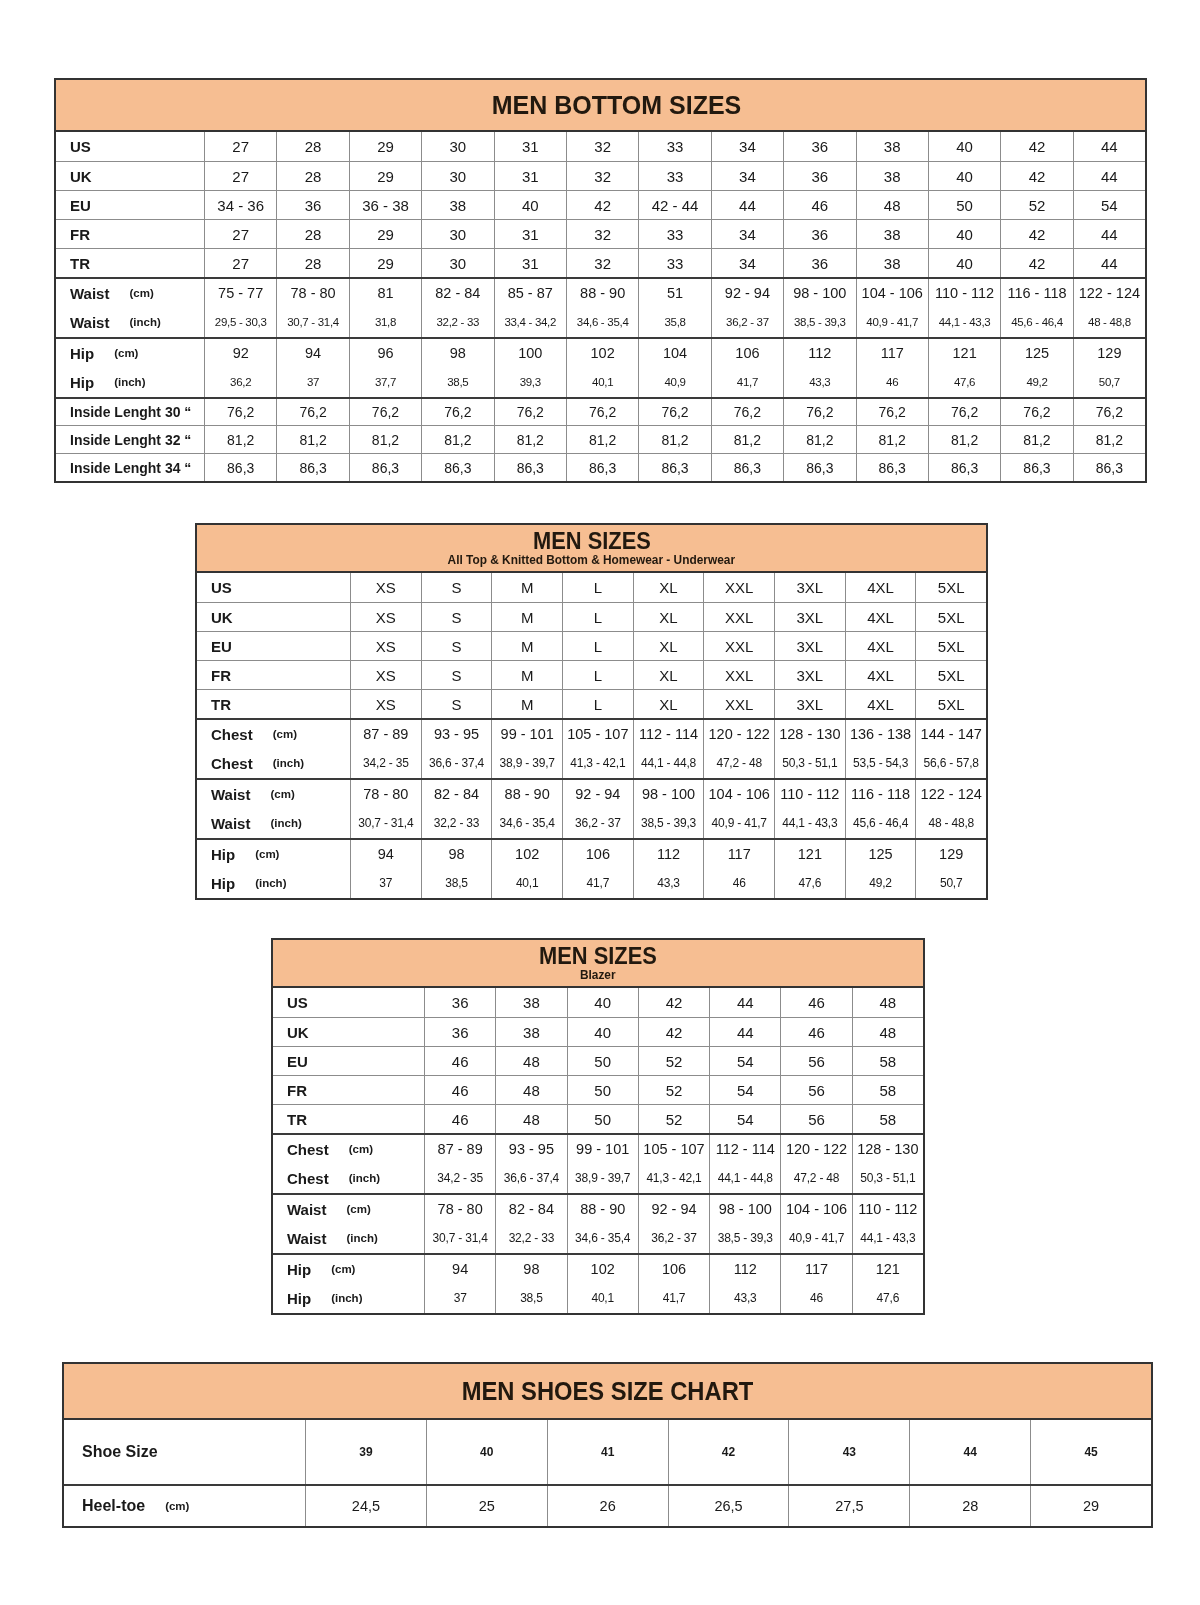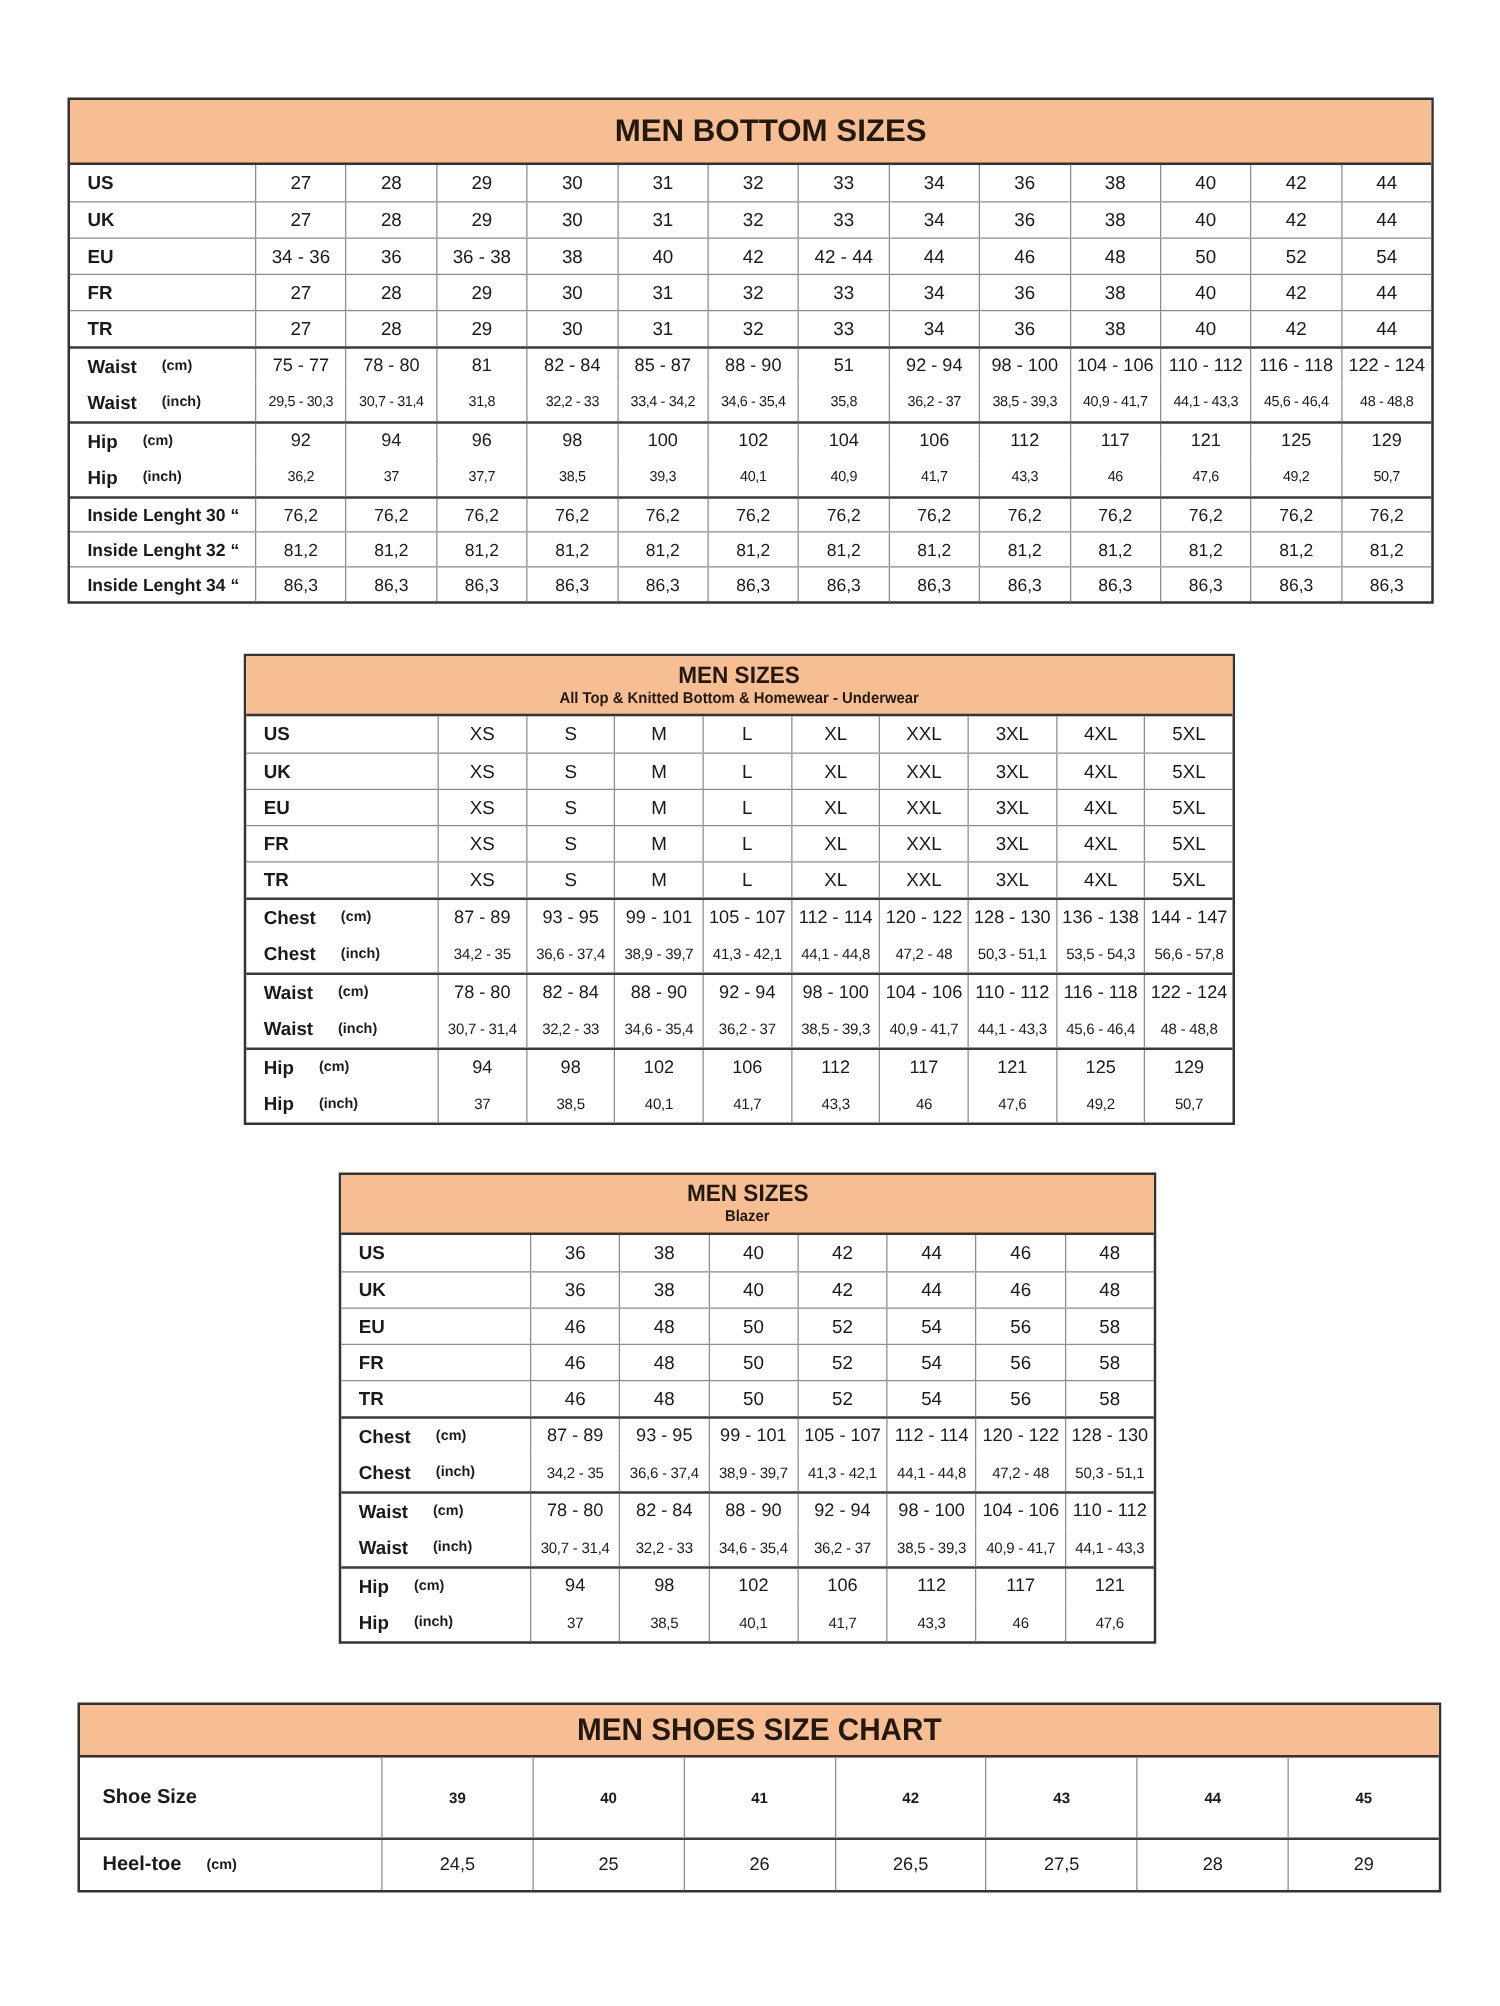--- a/index.html
+++ b/index.html
@@ -25,23 +25,23 @@
 
   .thead {
     background:#f6be92;
     border-bottom:2px solid #333333;
     display:flex; flex-direction:column; justify-content:center; align-items:center;
     text-align:center;
   }
   .t1 .thead { height:52px;padding-left:32px; }
   .t2 .thead { height:48px; }
   .t3 .thead { height:48px; }
-  .t4 .thead { height:42px; }
+  .t4 .thead { height:56px; }
   .tbl-title { font-weight:bold; color:#22190f; font-size:25px; line-height:1.05; white-space:nowrap; }
-  .t2 .tbl-title, .t3 .tbl-title { font-size:19px; }
+  .t2 .tbl-title, .t3 .tbl-title { font-size:23px; }
   .cond { display:inline-block; transform:scaleX(0.95); transform-origin:center; }
   .tbl-subtitle { font-weight:bold; color:#22190f; font-size:12.5px; line-height:1.15; white-space:nowrap; }
 
   .row { display:flex; align-items:stretch; border-top:1px solid #8c8c8c; }
   .tbody .row:first-child { border-top:none; }
   .row.g-start { border-top:2px solid #3a3a3a; }
   .row.g-cont  { border-top:none; }
 
   .cell {
     flex:1 1 0; display:flex; align-items:center; justify-content:center;

